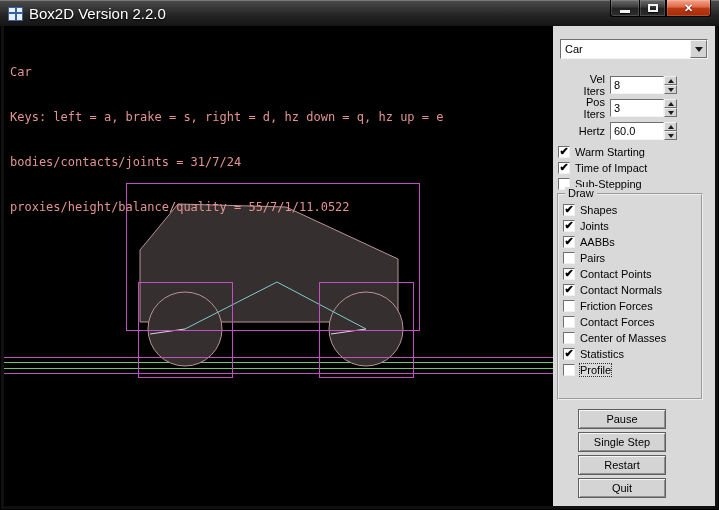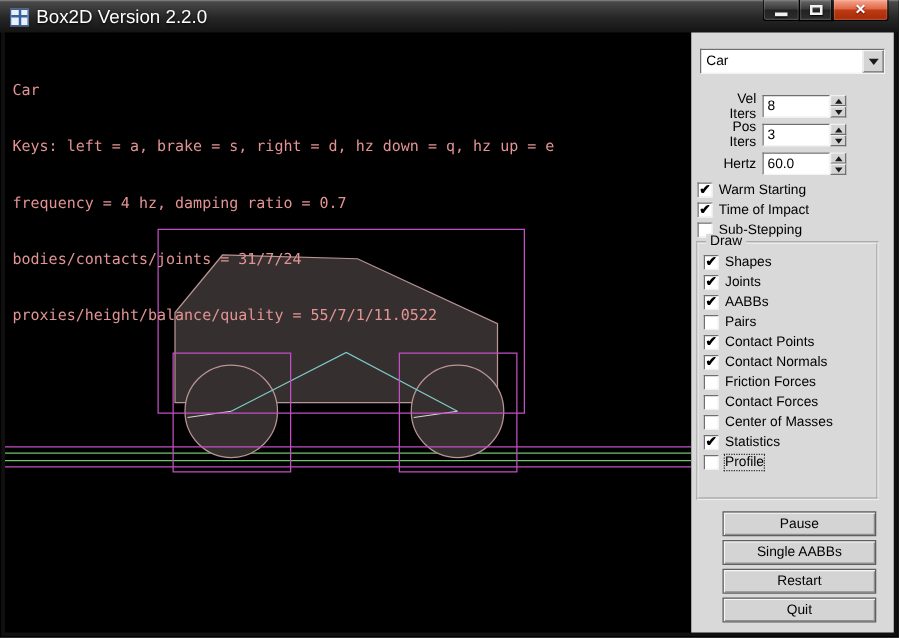--- a/index.html
+++ b/index.html
@@ -76,21 +76,21 @@
   .cb.checked .mark { display:block; }
   .cb-label { white-space:nowrap; }
   .focused { outline:1px dotted #333; outline-offset:0px; }
 
   .group { position:relative; margin:1px 12px 0 4px; padding:7px 0 20px 0;
            border:2px groove #eee; }
   .group-title { position:absolute; top:-8px; left:6px; background:#d9d9d9; padding:0 3px; }
   .group .check-row { padding-left:4px; }
 
   .panel-buttons { margin-top:9px; }
-  .pbtn { width:123px; height:20px; margin:0 0 3px 25px; background:#d4d4d4;
+  .pbtn { width:88px; height:20px; margin:0 0 3px 25px; background:#d4d4d4;
           border:1px solid #5f5f5f; box-shadow:inset 1px 1px 0 #f6f6f6, inset -1px -1px 0 #8f8f8f;
           text-align:center; line-height:18px; cursor:default; }
 </style>
 </head>
 <body>
 
 <div class="window">
 
   <div class="titlebar">
     <div class="win-icon"></div>
@@ -107,21 +107,20 @@
       </div>
     </div>
   </div>
 
   <div class="content">
 
     <div class="canvas">
       <div class="canvas-text">
         <div>Car</div>
         <div>Keys: left = a, brake = s, right = d, hz down = q, hz up = e</div>
-        <div>frequency = 4 hz, damping ratio = 0.7</div>
         <div>bodies/contacts/joints = 31/7/24</div>
         <div>proxies/height/balance/quality = 55/7/1/11.0522</div>
       </div>
 
       <svg class="scene" width="549" height="480" viewBox="0 0 549 480">
 
         <line x1="0" y1="336.5" x2="549" y2="336.5" stroke="#6fc46f"></line>
         <line x1="0" y1="342.5" x2="549" y2="342.5" stroke="#6fc46f"></line>
 
         <polygon points="136,296 136,224 174,178 282,181 394,233 394,296" fill="#362f2f" stroke="#b89494" stroke-width="1"></polygon>
@@ -266,20 +265,20 @@
           <span class="cb-label">Statistics</span>
         </div>
         <div class="check-row">
           <div class="cb"></div>
           <span class="cb-label focused">Profile</span>
         </div>
       </div>
 
       <div class="panel-buttons">
         <div class="pbtn">Pause</div>
-        <div class="pbtn">Single AABBs</div>
+        <div class="pbtn">Single Step</div>
         <div class="pbtn">Restart</div>
         <div class="pbtn">Quit</div>
       </div>
 
     </div>
   </div>
 </div>
 
 </body></html>

